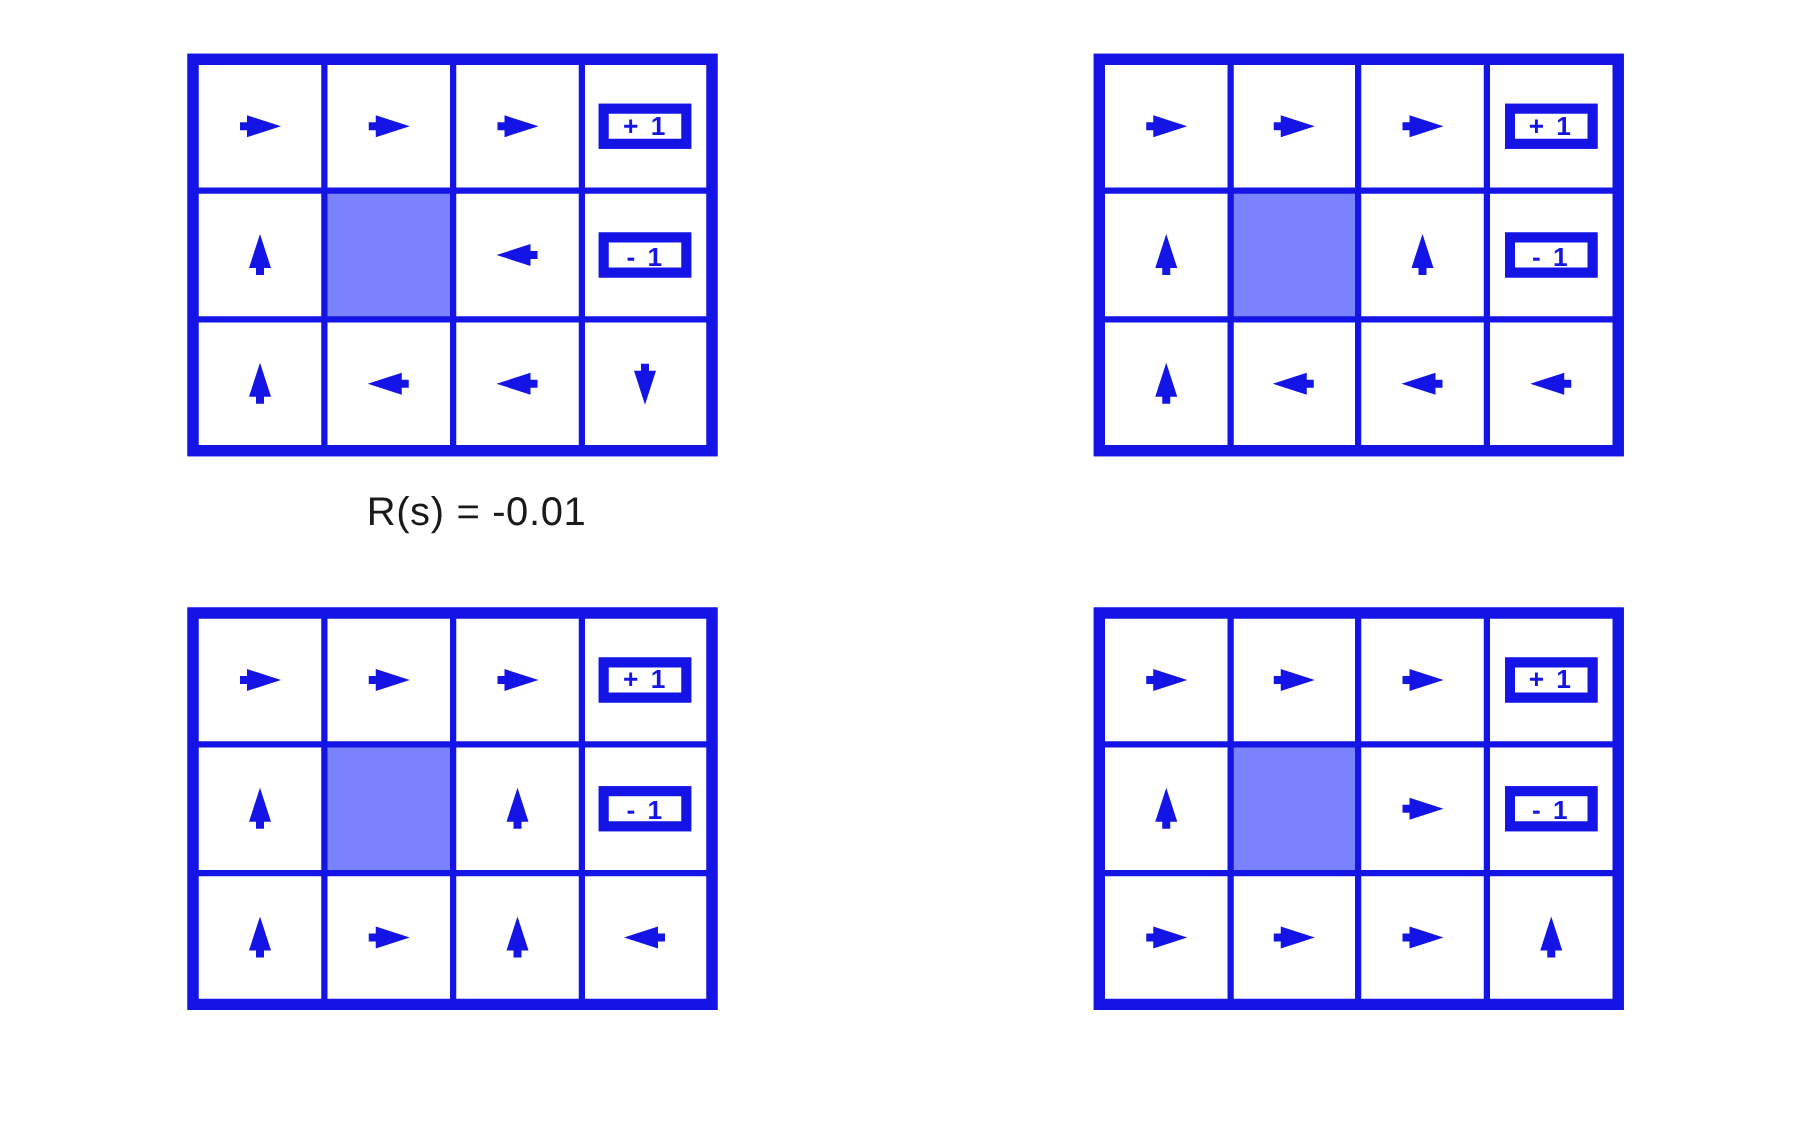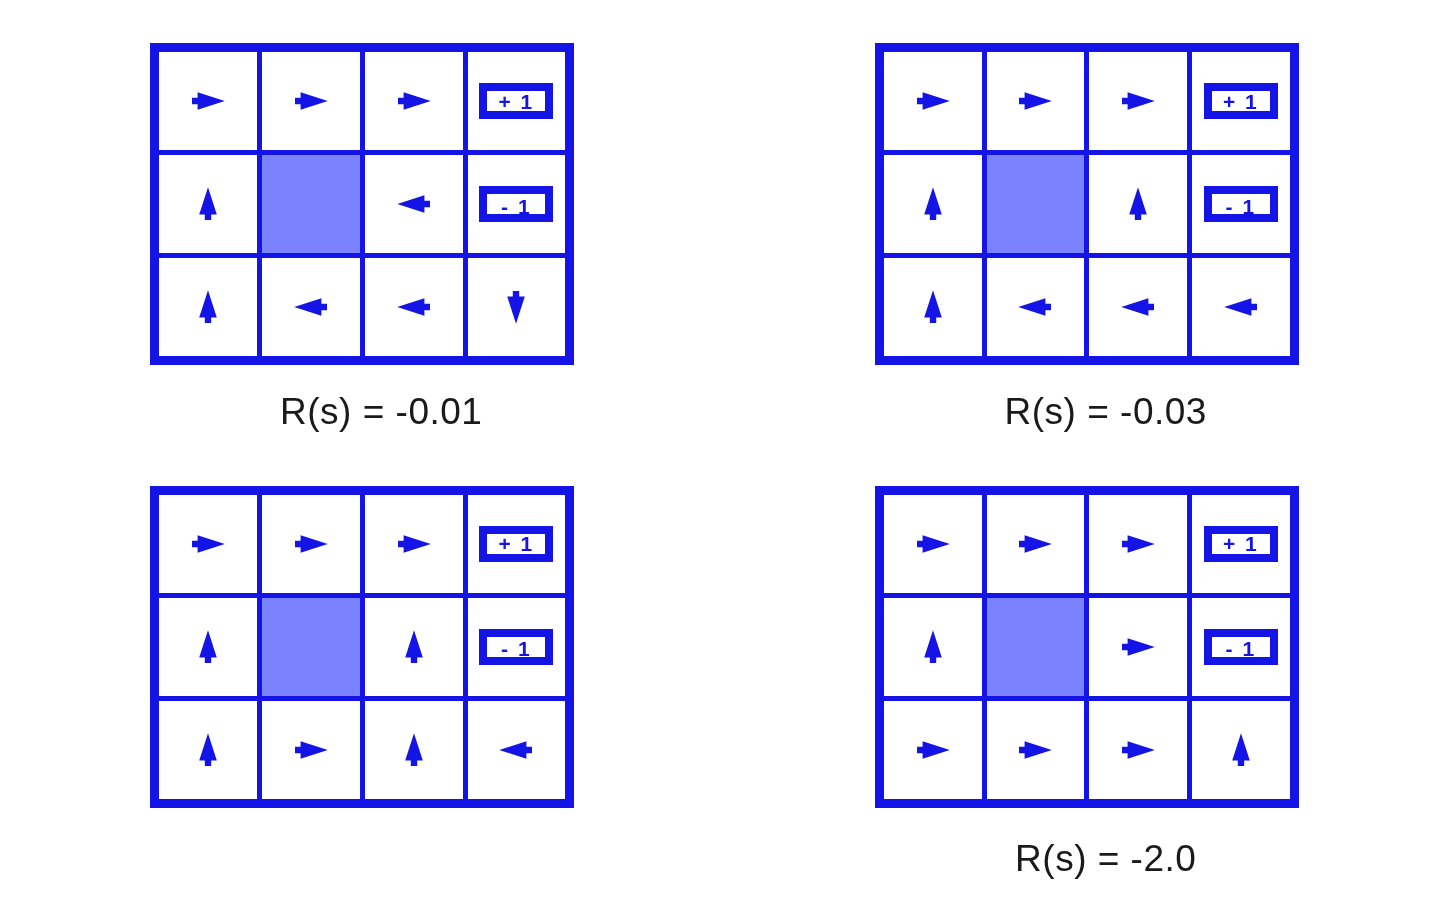--- a/index.html
+++ b/index.html
@@ -93,21 +93,21 @@
     line-height: 1;
   }
   .badge.neg .badge-text {
     transform: translateY(2px);
   }
 
   
   .caption {
     margin-top: 26px;
     font-family: "Liberation Sans", sans-serif;
-    font-size: 37px;
+    font-size: 32px;
     color: #1a1a1a;
     letter-spacing: 0.5px;
     white-space: nowrap;
     margin-left: 38px;
   }
   .panel.p2 .caption, .panel.p3 .caption { margin-top: 30px; }
 </style>
 </head>
 <body>
 
@@ -301,21 +301,20 @@
         <div class="cell">
           <span class="arrow">
             <svg width="86" height="40" viewBox="0 0 100 100" aria-hidden="true">
       <g transform="rotate(180 50 50)">
         <polygon fill="#1414E6" points="10,42 24,42 24,28 92,50 24,72 24,58 10,58"></polygon>
       </g>
     </svg>
           </span>
         </div>
       </div>
-      <div class="caption">R(s) = -0.03</div>
     </div>
     <div class="panel p2">
       <div class="grid-frame">
         <div class="cell">
           <span class="arrow">
             <svg width="86" height="40" viewBox="0 0 100 100" aria-hidden="true">
       <g transform="rotate(0 50 50)">
         <polygon fill="#1414E6" points="10,42 24,42 24,28 92,50 24,72 24,58 10,58"></polygon>
       </g>
     </svg>
@@ -498,15 +497,14 @@
         <div class="cell">
           <span class="arrow">
             <svg width="40" height="86" viewBox="0 0 100 100" aria-hidden="true">
       <g transform="rotate(270 50 50)">
         <polygon fill="#1414E6" points="10,42 24,42 24,28 92,50 24,72 24,58 10,58"></polygon>
       </g>
     </svg>
           </span>
         </div>
       </div>
-      <div class="caption">R(s) = -2.0</div>
     </div>
   </div>
 
 </body></html>

